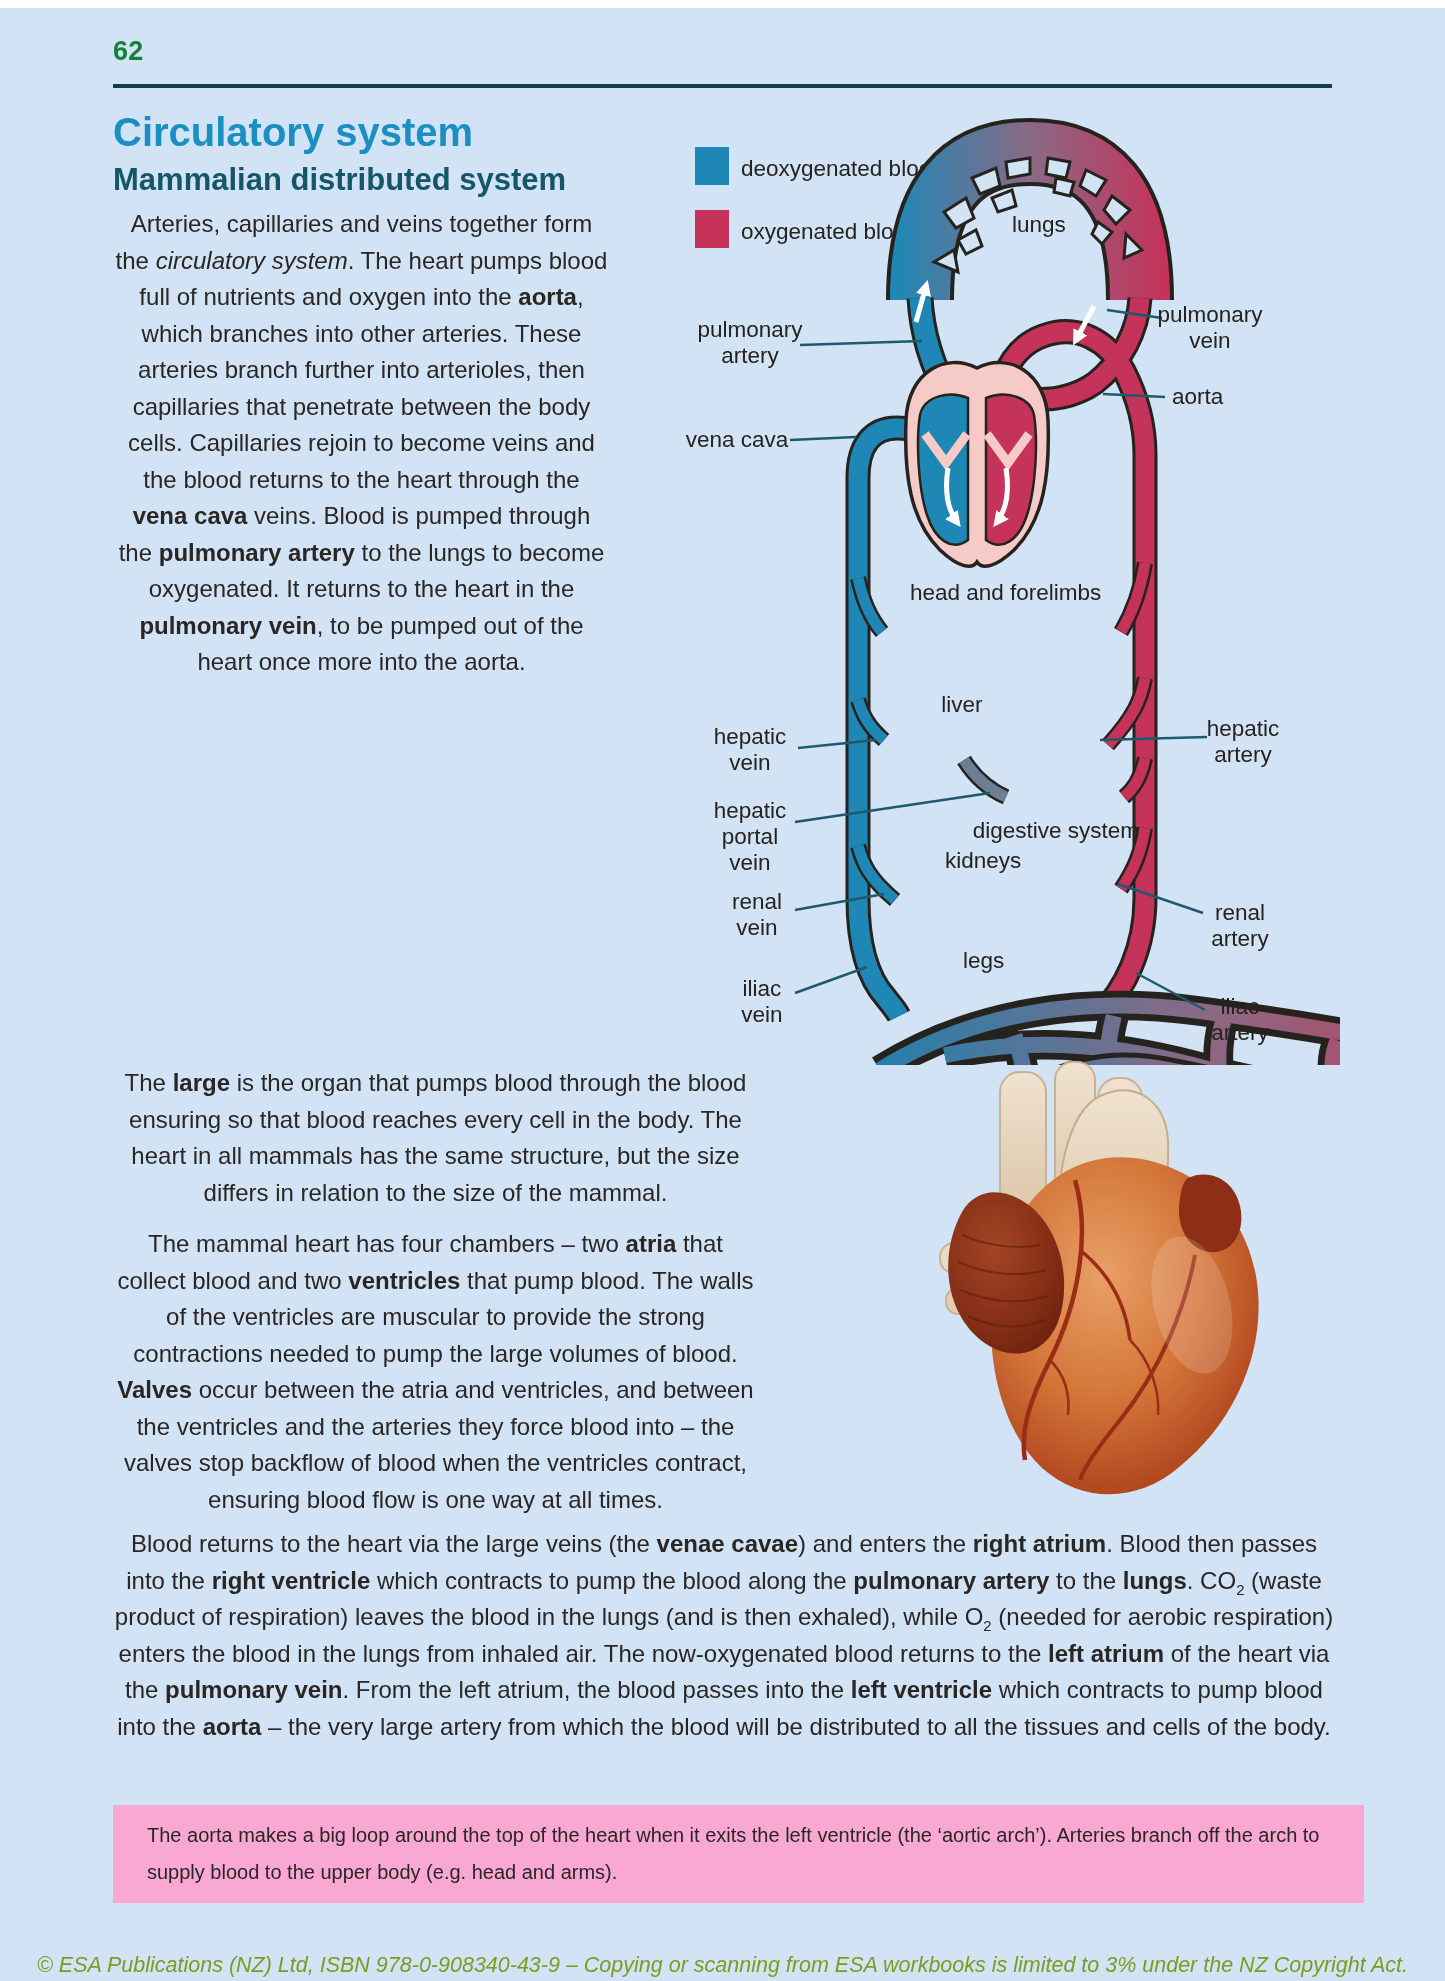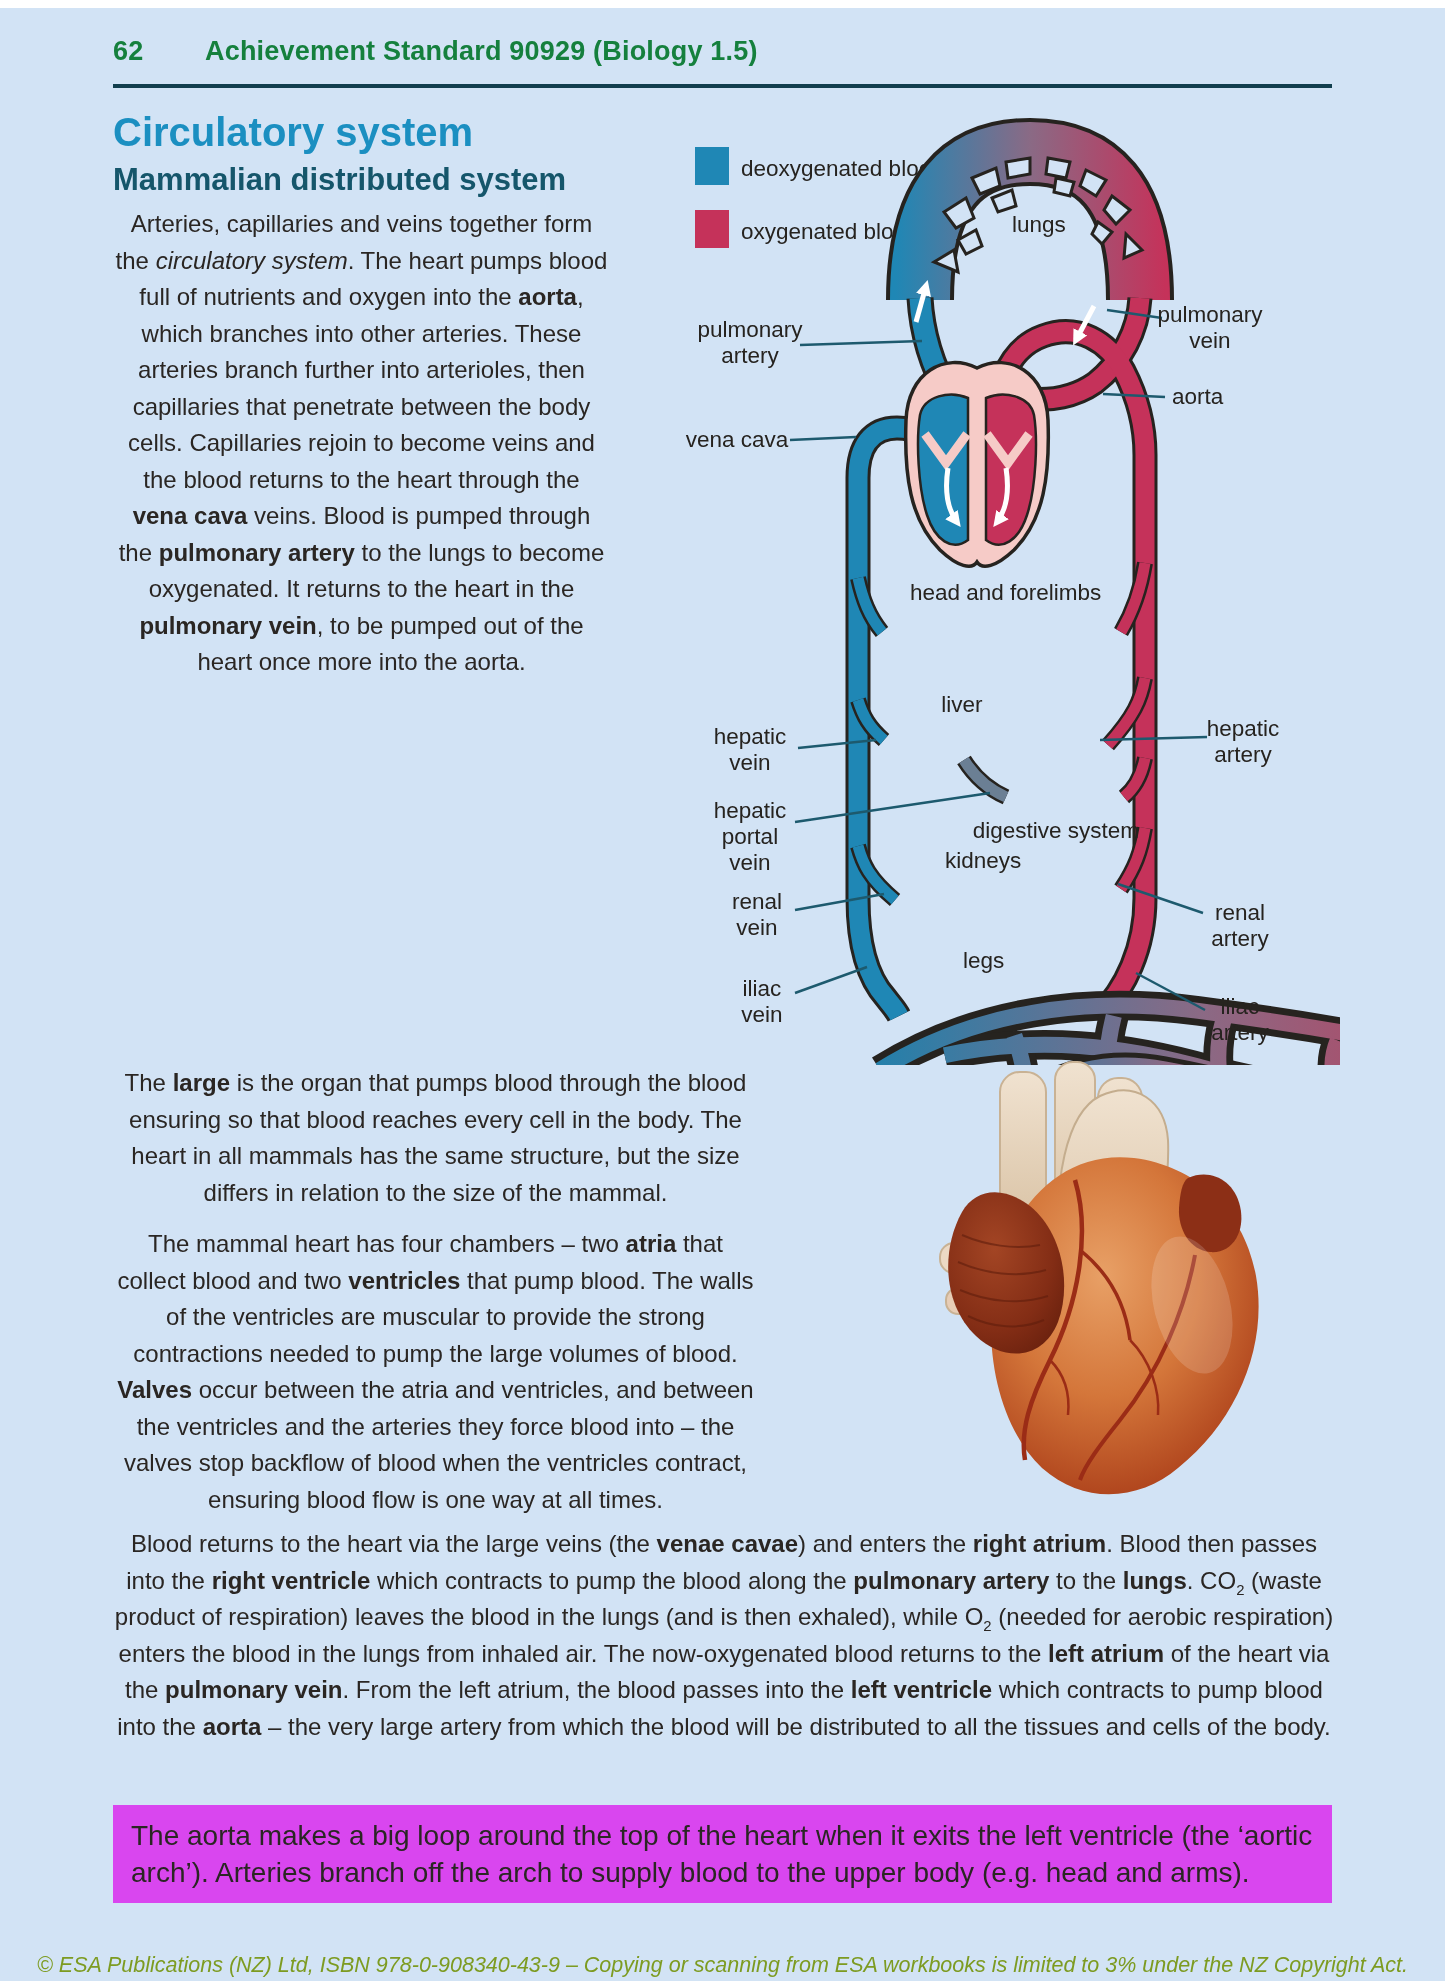--- a/index.html
+++ b/index.html
@@ -6,35 +6,34 @@
   .page{position:relative;width:1445px;height:1981px;margin:0 auto;background:#d2e3f5;
         font-family:"Liberation Sans",sans-serif;color:#2a2623;overflow:hidden;}
   .abs{position:absolute;}
   .topstrip{left:0;top:0;width:100%;height:8px;background:#ffffff;}
   .hdr{font-weight:bold;font-size:27px;color:#15803d;letter-spacing:0.2px;}
   .rule{background:#123f4e;height:4px;}
   .title1{font-size:40px;font-weight:bold;color:#1b8fc1;}
   .title2{font-size:31px;font-weight:bold;color:#15566b;}
   .bodytext{font-size:24px;line-height:36.5px;text-align:center;}
   .bodytext sub{font-size:0.62em;line-height:0;}
-  .notebox{background:#d946ef;padding:12px 18px;font-size:28px;line-height:37px;}
+  .notebox{background:#f9a8d4;padding:12px 34px;font-size:20px;line-height:37px;}
   .footer{font-style:italic;color:#7d9b21;font-size:21.5px;text-align:center;margin-top:25px;}
   .dlab{font-size:22.5px;fill:#26231f;font-family:"Liberation Sans",sans-serif;}
   .leader{stroke:#1d5a6e;stroke-width:2.4;fill:none;}
   .legendtext{font-size:22.5px;fill:#26231f;}
   svg text{user-select:none;}
 </style>
 </head>
 <body>
 
 <div class="page">
   <div class="abs topstrip"></div>
 
   <div class="abs hdr" style="left:113px;top:36px;">62</div>
-  <div class="abs hdr" style="left:205px;top:36px;">Achievement Standard 90929 (Biology 1.5)</div>
   <div class="abs rule" style="left:113px;top:84px;width:1219px;"></div>
 
   <div class="abs title1" style="left:113px;top:110px;">Circulatory system</div>
   <div class="abs title2" style="left:113px;top:162px;">Mammalian distributed system</div>
 
   <div class="abs bodytext" style="left:113px;top:206px;width:497px;"><span>Arteries, capillaries and veins together form the </span><span style="font-style: italic;">circulatory system</span><span>. The heart pumps blood full of nutrients and oxygen into the </span><span style="font-weight: 700;">aorta</span><span>, which branches into other arteries. These arteries branch further into arterioles, then capillaries that penetrate between the body cells. Capillaries rejoin to become veins and the blood returns to the heart through the </span><span style="font-weight: 700;">vena cava</span><span> veins. Blood is pumped through the </span><span style="font-weight: 700;">pulmonary artery</span><span> to the lungs to become oxygenated. It returns to the heart in the </span><span style="font-weight: 700;">pulmonary vein</span><span>, to be pumped out of the heart once more into the aorta.</span></div>
 
   <svg class="abs" style="left:680px;top:100px;" width="660" height="965" viewBox="680 100 660 965">
     <defs>
       <linearGradient id="gcap" gradientUnits="userSpaceOnUse" x1="0" y1="0" x2="260" y2="0">

